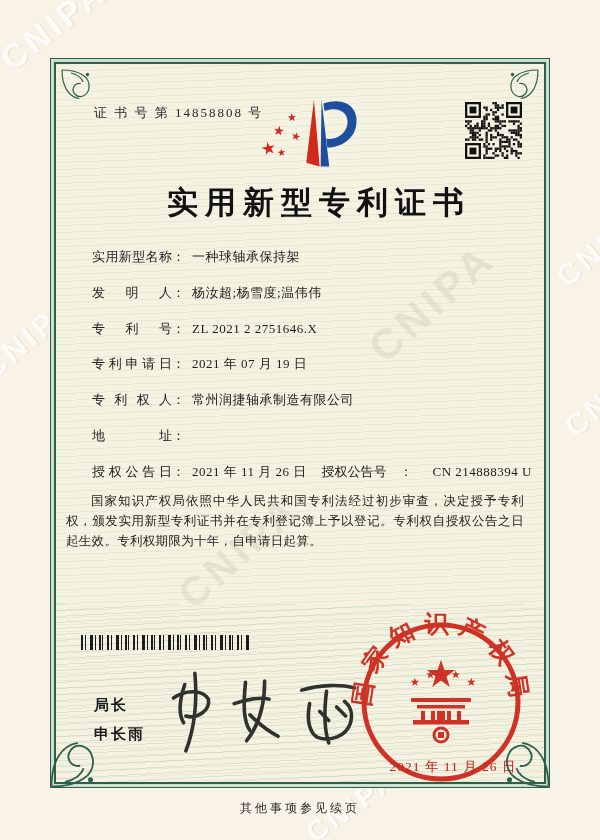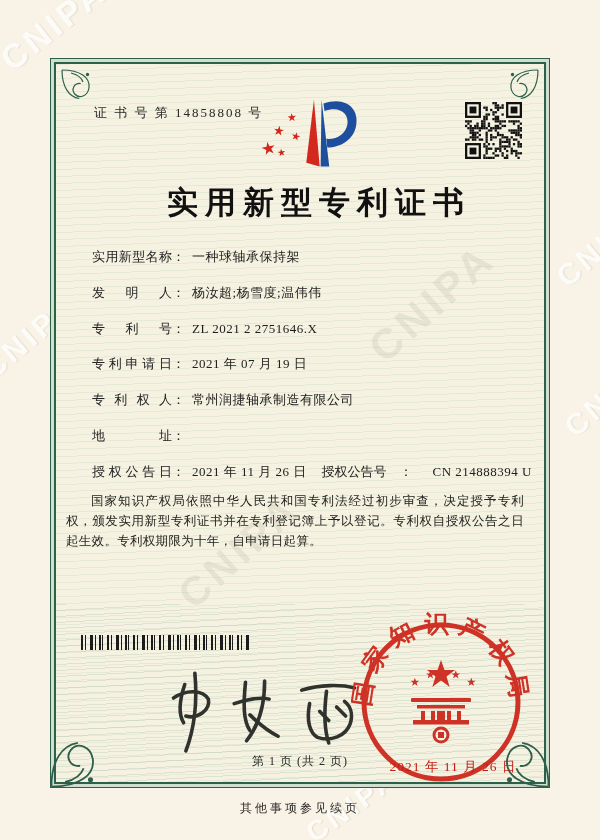--- a/index.html
+++ b/index.html
@@ -448,20 +448,24 @@
         </span>
       </div>
     </div>
 
     <div class="body-text">
       <p>国家知识产权局依照中华人民共和国专利法经过初步审查，决定授予专利权，颁发实用新型专利证书并在专利登记簿上予以登记。专利权自授权公告之日起生效。专利权期限为十年，自申请日起算。</p>
     </div>
 
     <div class="barcode"></div>
 
+    <div class="director">
+      <div>局长</div>
+      <div>申长雨</div>
+    </div>
 
     <svg class="signature" viewBox="0 0 200 80">
       <g fill="none" stroke="#2f322d" stroke-width="3.2" stroke-linecap="round" stroke-linejoin="round">
         <path d="M30,16 C26,28 24,42 29,50"></path>
         <path d="M20,28 C32,20 46,21 51,29 C53,39 41,47 31,44"></path>
         <path d="M39,6 C41,28 39,54 31,75"></path>
         <path d="M84,14 C82,34 82,48 88,57"></path>
         <path d="M74,33 C85,29 98,27 105,29"></path>
         <path d="M101,13 C101,33 96,52 85,66"></path>
         <path d="M88,43 C96,51 105,58 113,62"></path>
@@ -492,17 +496,16 @@
         <rect x="96" y="99" width="4" height="9"></rect>
         <rect x="106" y="99" width="4" height="9"></rect>
         <rect x="86" y="99" width="8" height="9"></rect>
         <rect x="62" y="108" width="56" height="4.5"></rect>
         <circle cx="90" cy="123" r="7" fill="none" stroke="#cd2418" stroke-width="3"></circle>
         <rect x="87" y="120" width="6" height="6"></rect>
       </g>
     </svg>
     <div class="seal-date">2021 年 11 月 26 日</div>
 
-    <div class="page-info">第 1 页 (共 2 页)</div>
   </div>
 </div>
 
 <div class="continuation">其他事项参见续页</div>
 
 </body></html>

